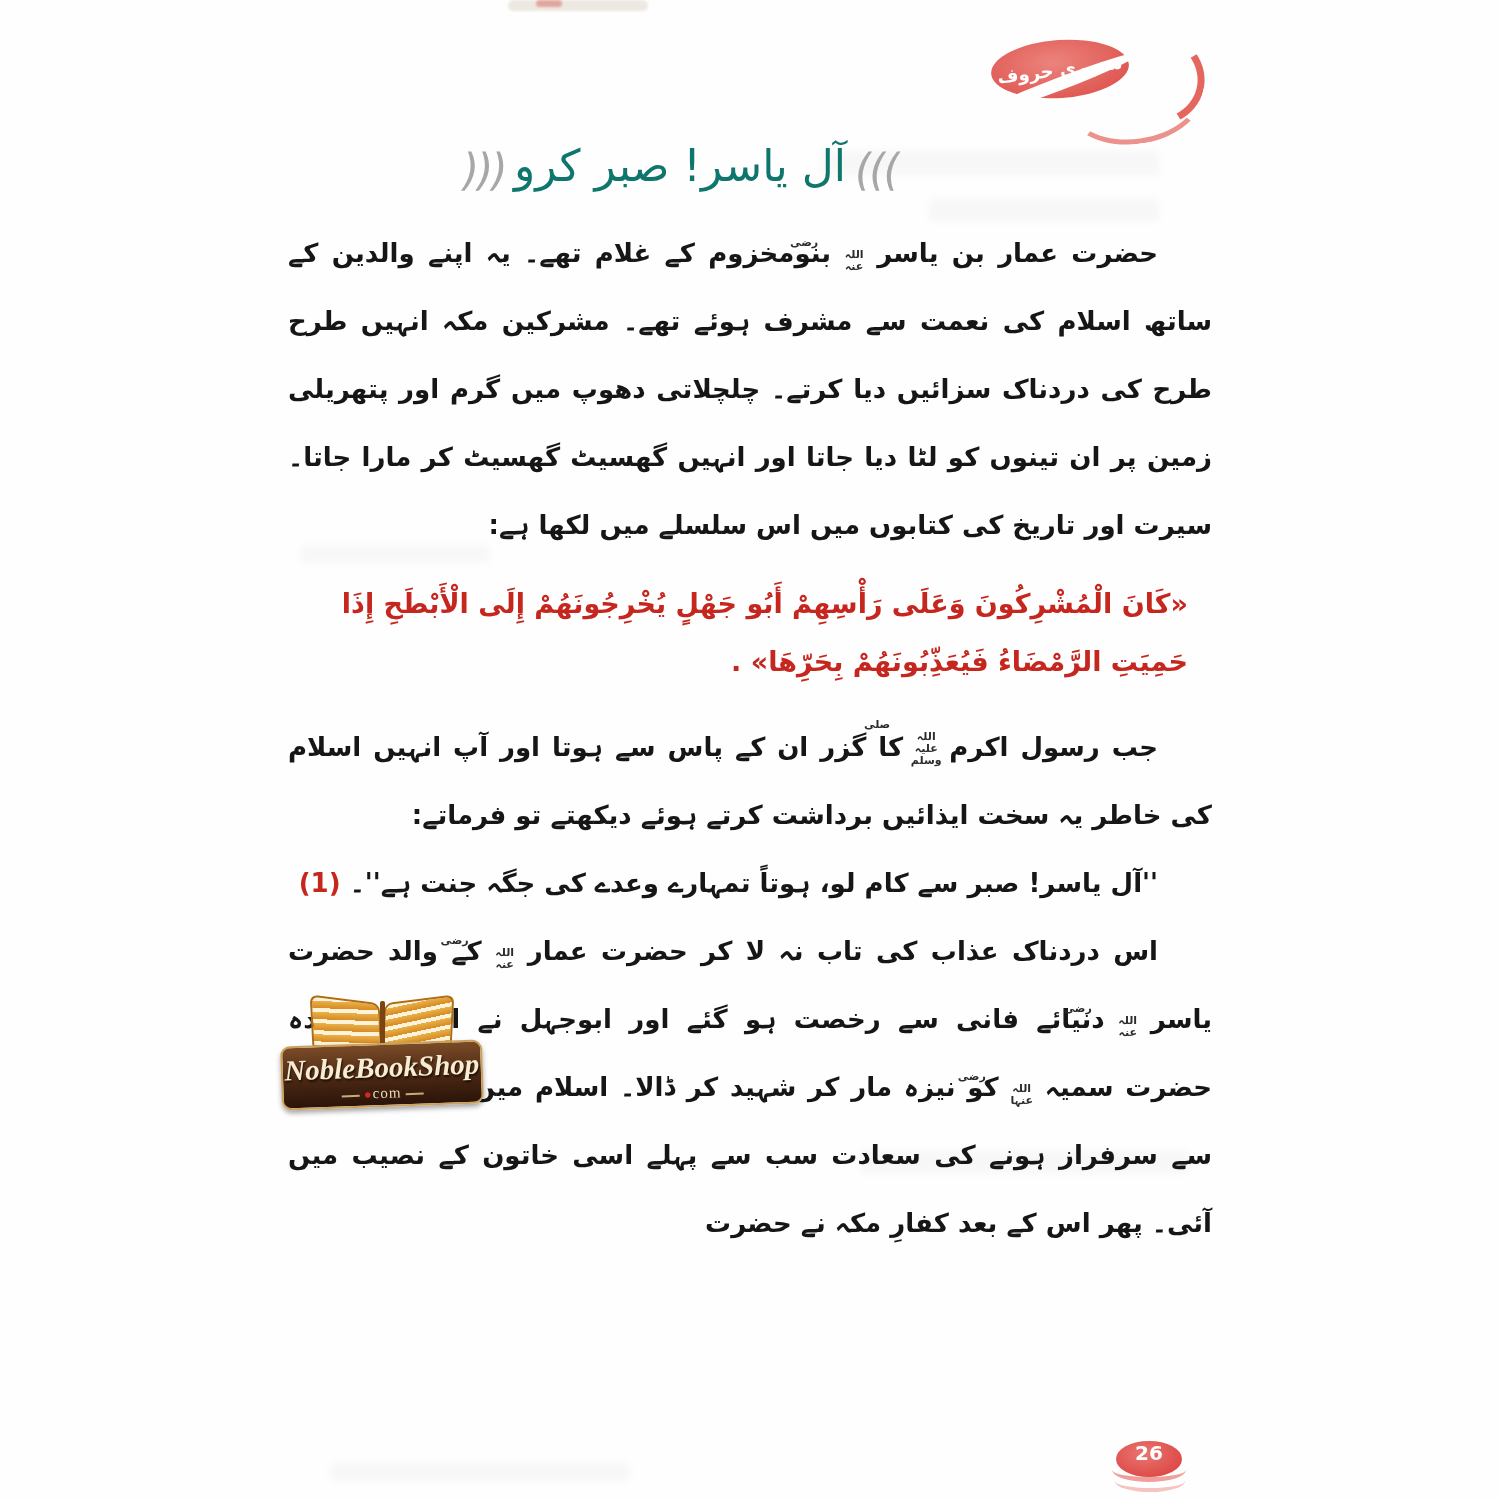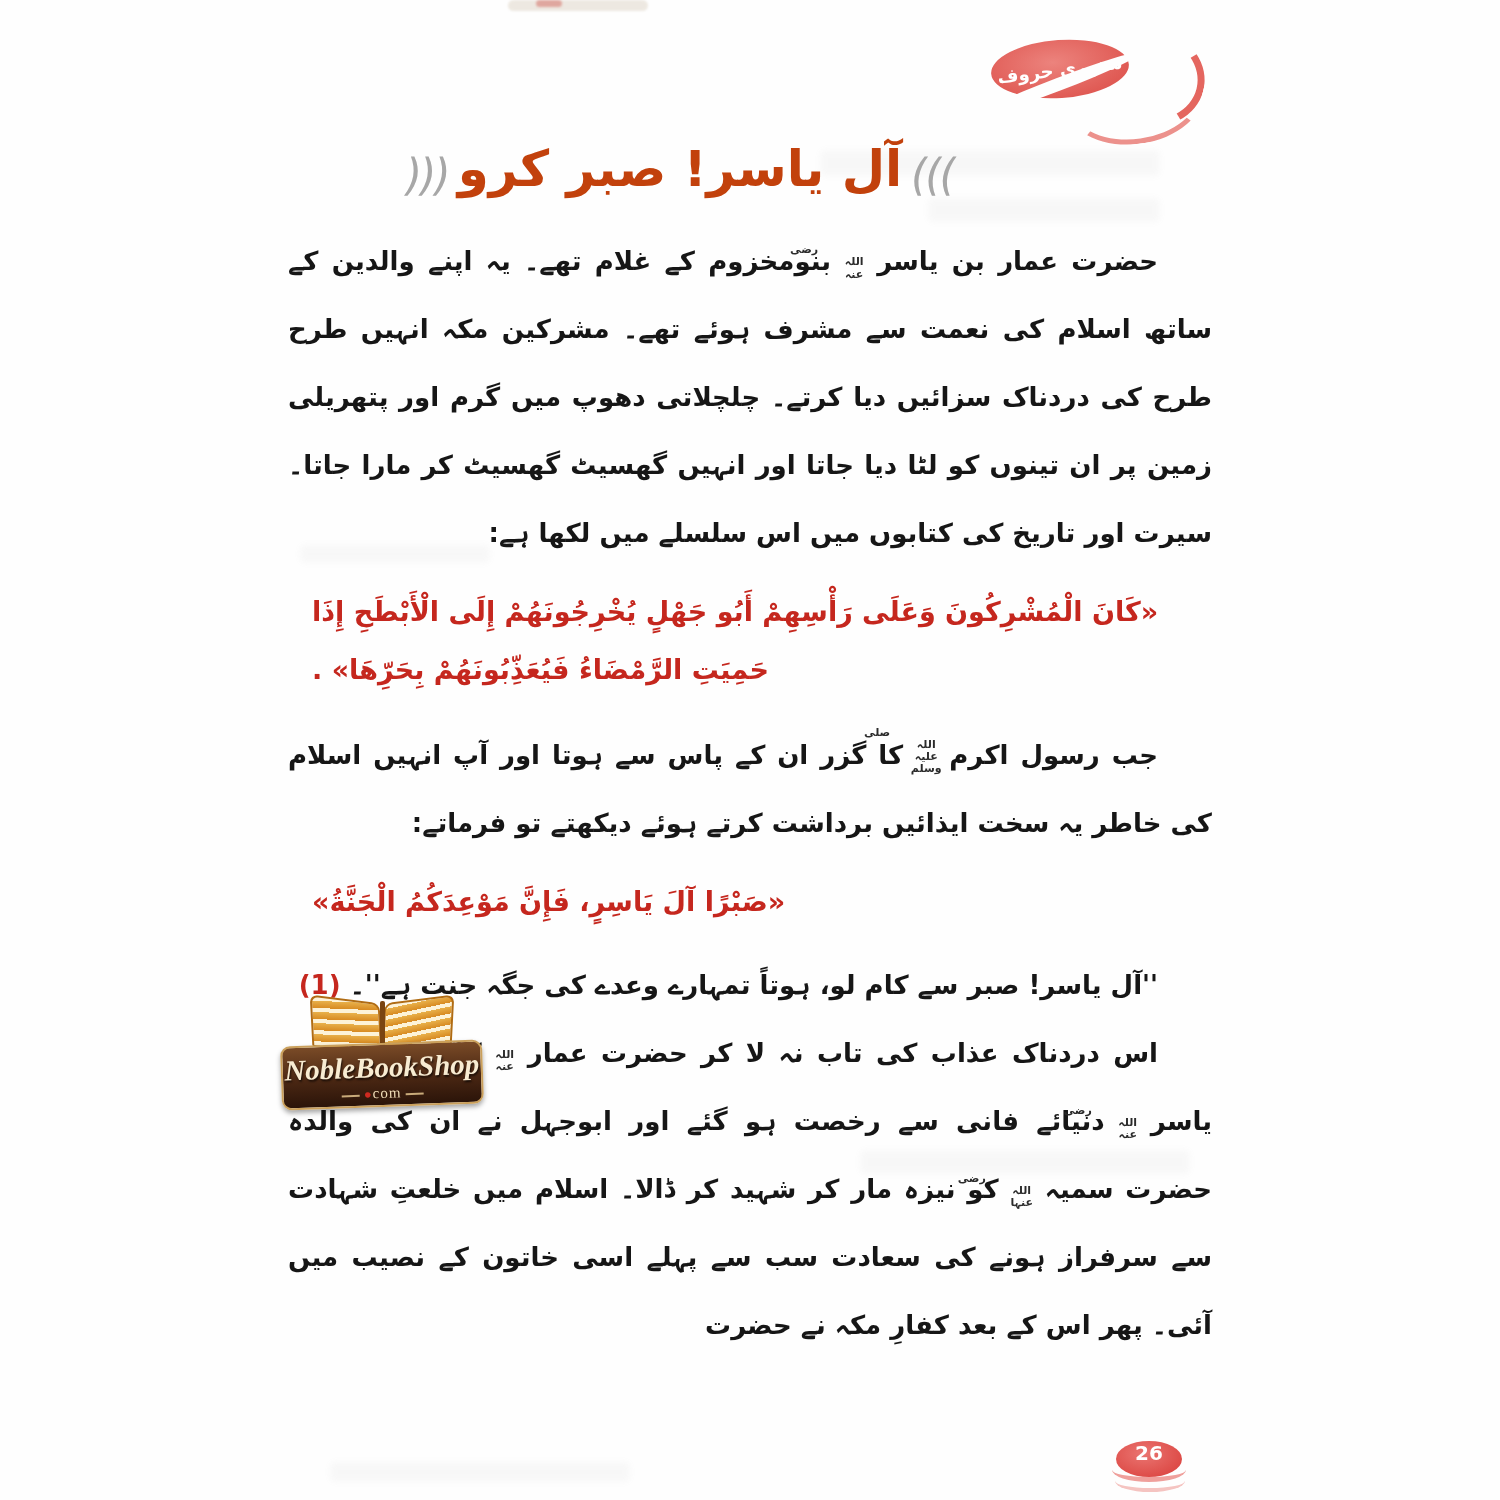--- a/index.html
+++ b/index.html
@@ -23,27 +23,27 @@
     border-radius:50%; transform:rotate(-4deg);
     display:flex; align-items:center; justify-content:center; }
   .brand-slash { position:absolute; left:-6px; top:50px; width:178px; height:13px;
     background:#fefefe; border-radius:50%; transform:rotate(-21deg); }
   .brand-text { color:#ffffff; font-size:18px; font-weight:bold; transform:rotate(-3deg); letter-spacing:1px; }
 
   
   .content { position:absolute; left:288px; top:138px; width:924px; direction:rtl; }
 
   .title-row { text-align:center; transform:translateX(-70px); margin-bottom:26px; white-space:nowrap; }
-  .title-text { color:#c2410c; font-size:50px; font-weight:bold; line-height:1.25; padding:0 10px; }
+  .title-text { color:#0f766e; font-size:44px; font-weight:normal; line-height:1.25; padding:0 10px; }
   .flourish { display:inline-block; direction:ltr; unicode-bidi:bidi-override;
     color:#a7a7a7; font-size:44px; font-weight:normal; transform:skewX(-10deg) translateY(4px); letter-spacing:-3px; }
 
   p.body { font-size:26px; line-height:68px; text-align:justify; color:#161616; font-weight:bold; }
   p.indent { text-indent:54px; }
-  .quote { color:#c5271e; text-align:left; font-size:27px; line-height:58px;
+  .quote { color:#c5271e; text-align:right; font-size:27px; line-height:58px;
     font-weight:bold; margin:16px 0 20px; padding:0 24px; direction:rtl; }
   .ref { color:#c5271e; white-space:nowrap; }
   .honorific { display:inline-block; font-size:11px; line-height:1.1; width:36px;
     vertical-align:-8px; margin:8px 5px; text-align:center; color:#2b2b2b; font-weight:bold; }
 
   
   .watermark { position:absolute; left:281px; top:993px; width:202px; height:140px; z-index:6; }
   .wm-book { position:absolute; left:28px; top:0; width:146px; height:60px; }
   .wm-page { position:absolute; top:6px; width:70px; height:52px;
     background:repeating-linear-gradient(175deg, #fdf3d8 0px, #fdf3d8 4px, #e8b04a 4px, #d88b22 11px);
@@ -100,21 +100,20 @@
       <span class="flourish">(((</span><span class="title-text">آل یاسر! صبر کرو</span><span class="flourish">)))</span>
     </div>
 
     <p class="body indent"><span>حضرت عمار بن یاسر</span><span class="honorific">رضی اللہ عنہ</span><span>بنومخزوم کے غلام تھے۔ یہ اپنے والدین کے ساتھ اسلام کی نعمت سے مشرف ہوئے تھے۔ مشرکین مکہ انہیں طرح طرح کی دردناک سزائیں دیا کرتے۔ چلچلاتی دھوپ میں گرم اور پتھریلی زمین پر ان تینوں کو لٹا دیا جاتا اور انہیں گھسیٹ گھسیٹ کر مارا جاتا۔ سیرت اور تاریخ کی کتابوں میں اس سلسلے میں لکھا ہے:</span></p>
 
     <p class="quote">«كَانَ الْمُشْرِكُونَ وَعَلَى رَأْسِهِمْ أَبُو جَهْلٍ يُخْرِجُونَهُمْ إِلَى الْأَبْطَحِ إِذَا حَمِيَتِ الرَّمْضَاءُ فَيُعَذِّبُونَهُمْ بِحَرِّهَا» .</p>
 
 
     <p class="body indent"><span>جب رسول اکرم</span><span class="honorific">صلی اللہ علیہ وسلم</span><span>کا گزر ان کے پاس سے ہوتا اور آپ انہیں اسلام کی خاطر یہ سخت ایذائیں برداشت کرتے ہوئے دیکھتے تو فرماتے:</span></p>
 
-    <p class="quote">«صَبْرًا آلَ يَاسِرٍ، فَإِنَّ مَوْعِدَكُمُ الْجَنَّةُ»</p>
 
     <p class="body indent"><span>''آل یاسر! صبر سے کام لو، ہوتاً تمہارے وعدے کی جگہ جنت ہے''۔</span> <span class="ref">(1)</span></p>
 
     <p class="body indent"><span>اس دردناک عذاب کی تاب نہ لا کر حضرت عمار</span><span class="honorific">رضی اللہ عنہ</span><span>کے والد حضرت یاسر</span><span class="honorific">رضی اللہ عنہ</span><span>دنیائے فانی سے رخصت ہو گئے اور ابوجہل نے ان کی والدہ حضرت سمیہ</span><span class="honorific">رضی اللہ عنہا</span><span>کو نیزہ مار کر شہید کر ڈالا۔ اسلام میں خلعتِ شہادت سے سرفراز ہونے کی سعادت سب سے پہلے اسی خاتون کے نصیب میں آئی۔ پھر اس کے بعد کفارِ مکہ نے حضرت</span></p>
   </div>
 
   <div class="watermark">
     <div class="wm-book">
       <div class="wm-page left"></div>
       <div class="wm-page right"></div>

